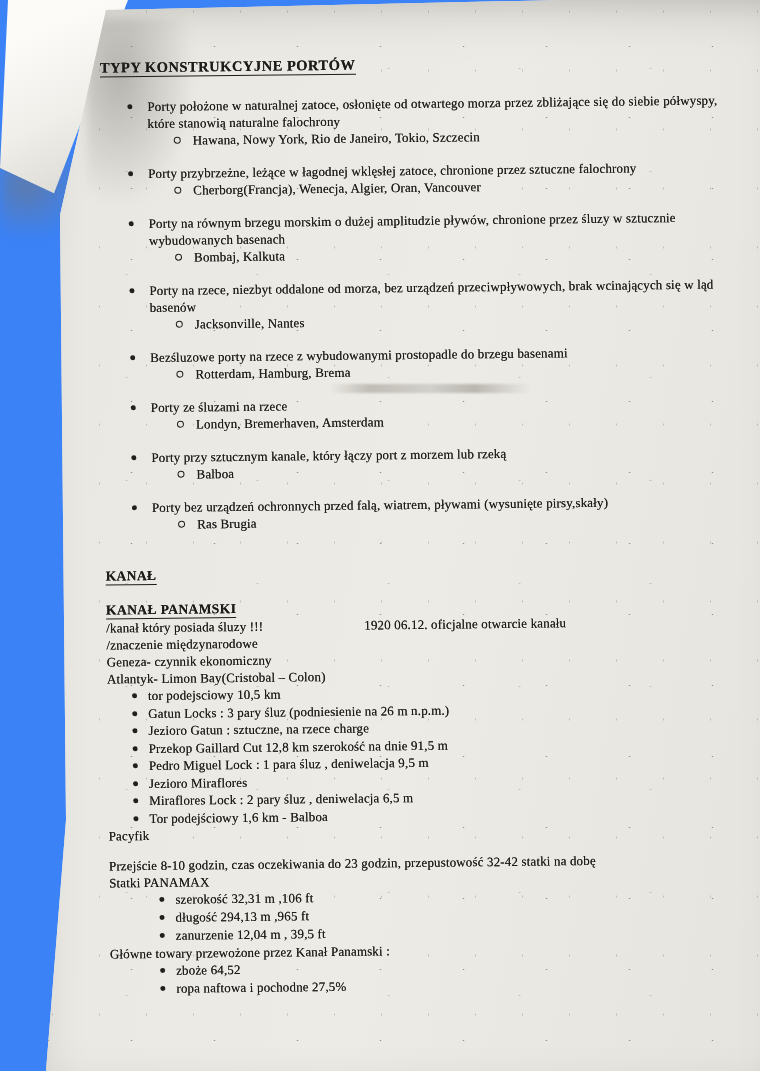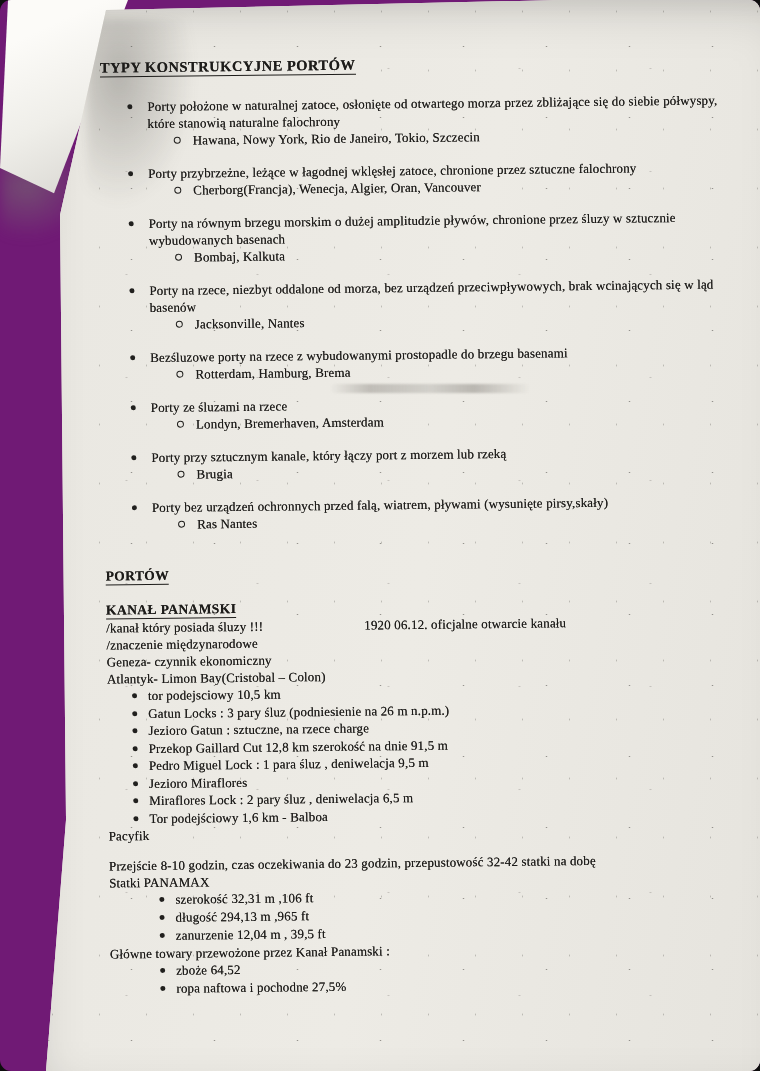--- a/index.html
+++ b/index.html
@@ -1,20 +1,19 @@
 <!DOCTYPE html>
 <html lang="pl"><head>
 <meta charset="utf-8">
 <style>
   html, body { margin:0; padding:0; background:#0e0e0e; }
   .scene {
     position:relative; width:760px; height:1071px;
-    background:#701a75; overflow:hidden;
+    background:#3b82f6; overflow:hidden;
     font-family:"Liberation Serif","DejaVu Serif",serif;
-    border-radius:11px;
   }
   
   .sheet-corner {
     position:absolute; left:0; top:0; width:200px; height:230px;
     clip-path:polygon(4% 0, 64% 0, 27% 84%, 0 73%);
     background:linear-gradient(155deg,#fcfbf8 15%,#efeee9 45%,#d6d4cf 78%,#b9b7b2 96%);
     filter:blur(0.4px);
   }
   .sheet-corner-shadow {
     position:absolute; left:0; top:150px; width:90px; height:90px;
@@ -115,29 +114,29 @@
         <li class="port-item">
           <div class="pline"><span class="dot"></span><span>Bezśluzowe porty na rzece z wybudowanymi prostopadle do brzegu basenami</span></div>
           <div class="sline"><span class="circ"></span><span>Rotterdam, Hamburg, Brema</span></div>
         </li>
         <li class="port-item">
           <div class="pline"><span class="dot"></span><span>Porty ze śluzami na rzece</span></div>
           <div class="sline"><span class="circ"></span><span>Londyn, Bremerhaven, Amsterdam</span></div>
         </li>
         <li class="port-item">
           <div class="pline"><span class="dot"></span><span>Porty przy sztucznym kanale, który łączy port z morzem lub rzeką</span></div>
-          <div class="sline"><span class="circ"></span><span>Brugia</span></div>
+          <div class="sline"><span class="circ"></span><span>Balboa</span></div>
         </li>
         <li class="port-item">
           <div class="pline"><span class="dot"></span><span>Porty bez urządzeń ochronnych przed falą, wiatrem, pływami (wysunięte pirsy,skały)</span></div>
-          <div class="sline"><span class="circ"></span><span>Ras Nantes</span></div>
+          <div class="sline"><span class="circ"></span><span>Ras Brugia</span></div>
         </li>
       </ul>
 
-      <h2 class="h-sec gap-kanaly"><span class="u">PORTÓW</span></h2>
+      <h2 class="h-sec gap-kanaly"><span class="u">KANAŁ</span></h2>
 
       <h3 class="h-sec gap-panama"><span class="u">KANAŁ PANAMSKI</span></h3>
 
       <div class="noterow">
         <span>/kanał który posiada śluzy !!!</span>
         <span class="date">1920 06.12. oficjalne otwarcie kanału</span>
       </div>
       <div class="para">/znaczenie międzynarodowe</div>
       <div class="para">Geneza- czynnik ekonomiczny</div>
       <div class="para">Atlantyk- Limon Bay(Cristobal – Colon)</div>

